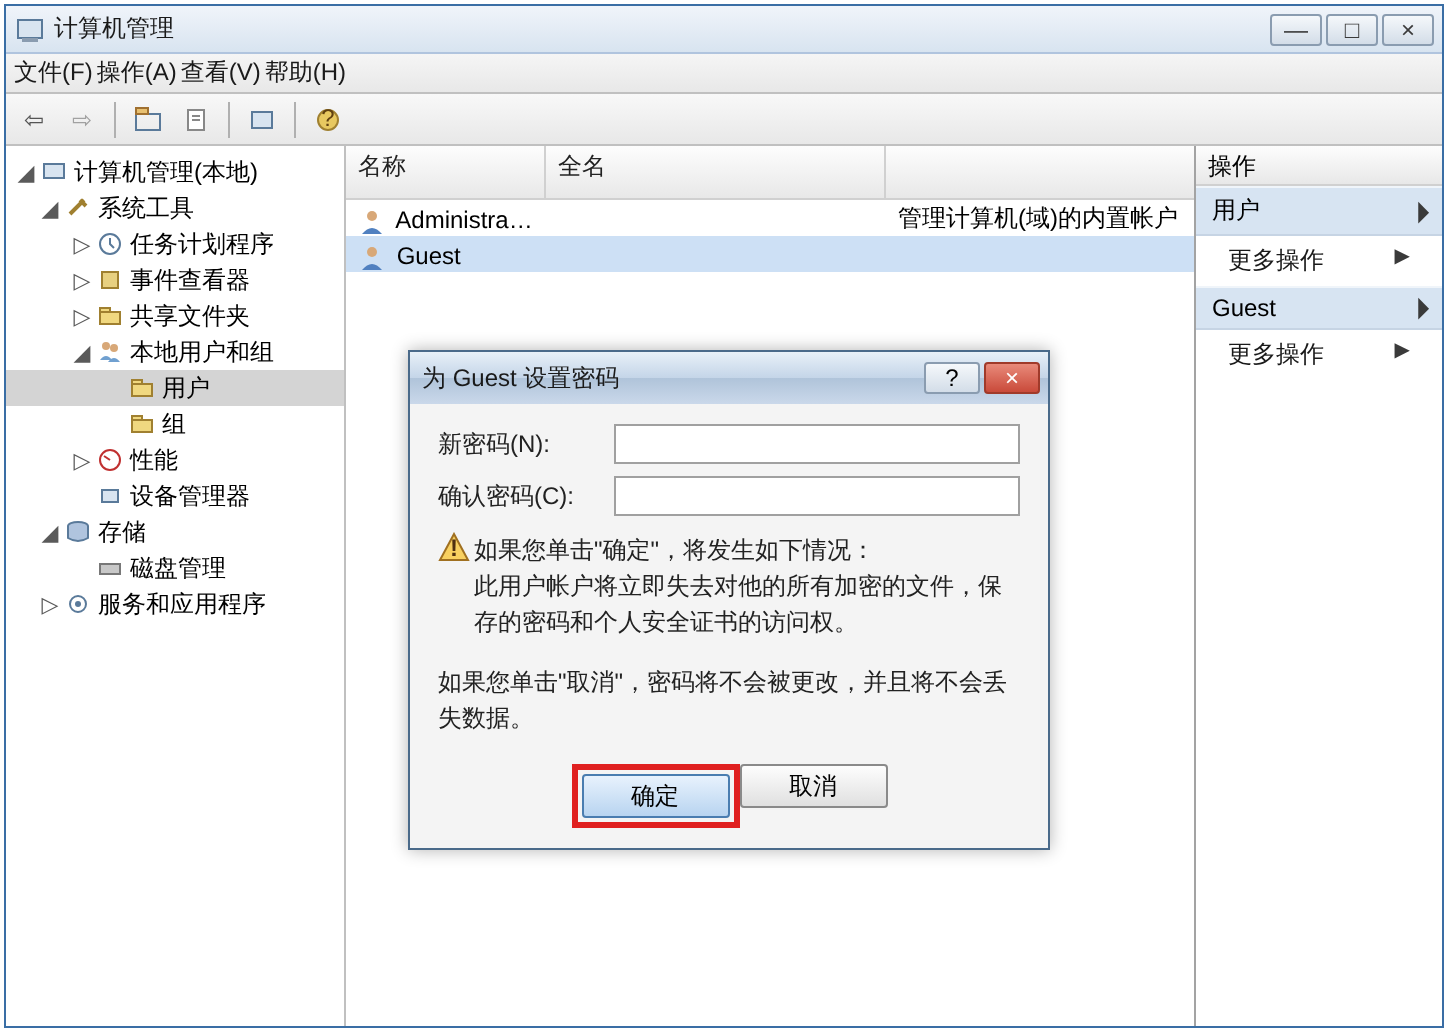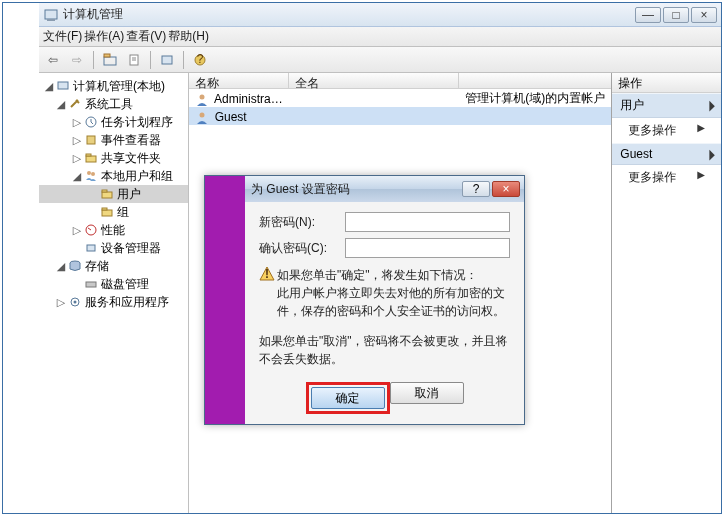--- a/index.html
+++ b/index.html
@@ -1,18 +1,18 @@
 <!DOCTYPE html>
 <html><head>
 <meta charset="utf-8">
 <style>
 * { box-sizing: border-box; margin: 0; padding: 0; font-family: "Microsoft YaHei", "SimSun", Tahoma, sans-serif; font-size: 12px; }
 body { background: #fff; width: 725px; height: 517px; overflow: hidden; position: relative; }
 
-.window { width: 720px; height: 512px; border: 1px solid #3a6ea5; background: #fff; display: flex; flex-direction: column; margin: 2px; padding-left: 36px; }
+.window { width: 720px; height: 512px; border: 1px solid #3a6ea5; background: #fff; display: flex; flex-direction: column; margin: 2px; }
 
 .titlebar { height: 24px; background: linear-gradient(to bottom, #f0f4fa 0%, #d8e4f0 100%); display: flex; align-items: center; padding: 0 4px; border-bottom: 1px solid #b0c4de; }
 .titlebar .icon { width: 16px; height: 16px; margin-right: 4px; }
 .titlebar .title { flex: 1; color: #1a1a1a; }
 .titlebar .winbtns { display: flex; gap: 2px; }
 .winbtn { width: 26px; height: 16px; border: 1px solid #8a9cb0; background: linear-gradient(to bottom,#f5f8fb,#d3dde8); border-radius: 2px; display: flex; align-items: center; justify-content: center; font-size: 10px; color: #3a3a3a; cursor: default; }
 
 .menubar { height: 20px; background: linear-gradient(to bottom,#f5f5f5,#e8e8e8); border-bottom: 1px solid #c0c0c0; display: flex; align-items: center; padding: 0 4px; gap: 2px; }
 .menubar span { color: #1a1a1a; }
 
@@ -26,39 +26,39 @@
 .tree-node { display: flex; align-items: center; height: 18px; padding-left: 4px; white-space: nowrap; }
 .tree-node .tw { width: 12px; text-align: center; color: #5a5a5a; font-size: 11px; }
 .tree-node .ic { width: 16px; height: 14px; margin-right: 2px; display: inline-flex; align-items: center; justify-content: center; }
 .tree-node.selected { background: #d4d4d4; }
 .tree-node.l1 { padding-left: 4px; }
 .tree-node.l2 { padding-left: 16px; }
 .tree-node.l3 { padding-left: 32px; }
 .tree-node.l4 { padding-left: 48px; }
 
 .list { flex: 1; background: #fff; display: flex; flex-direction: column; }
-.list-header { height: 16px; background: linear-gradient(to bottom,#fdfdfd,#e8e8e8); border-bottom: 1px solid #d0d0d0; display: flex; }
+.list-header { height: 27px; background: linear-gradient(to bottom,#fdfdfd,#e8e8e8); border-bottom: 1px solid #d0d0d0; display: flex; }
 .list-header .col { border-right: 1px solid #d0d0d0; padding: 2px 6px; color: #222; }
 .col-name { width: 100px; }
 .col-full { width: 170px; }
 .col-desc { flex: 1; }
 .list-body { flex: 1; }
 .list-row { height: 18px; display: flex; align-items: flex-end; }
 .list-row.selected { background: #cde0f5; }
 .list-row .cell { padding: 0 6px; white-space: nowrap; overflow: hidden; text-overflow: ellipsis; }
 .person-icon { width: 14px; height: 14px; margin-right: 2px; display: inline-block; vertical-align: middle; }
 
 .actions { width: 124px; border-left: 1px solid #a3a3a3; background: #fff; display: flex; flex-direction: column; }
 .actions-title { height: 20px; background: linear-gradient(to bottom,#fdfdfd,#e8e8e8); border-bottom: 1px solid #d0d0d0; padding: 2px 6px; }
 .actions-section { background: #d7e4f2; padding: 3px 8px; display: flex; align-items: center; justify-content: space-between; border-bottom: 1px solid #c6d4e4; border-top: 1px solid #f0f5fa; }
 .actions-item { padding: 4px 16px; color: #1a1a1a; }
 .arrow { font-size: 10px; color: #3a3a3a; }
 
 
-.dialog { position: absolute; left: 204px; top: 175px; width: 321px; background: #a21caf; border: 1px solid #4a6a8a; box-shadow: 0 0 8px rgba(0,0,0,0.3); padding-left: 40px; }
+.dialog { position: absolute; left: 204px; top: 175px; width: 321px; background: #86efac; border: 1px solid #4a6a8a; box-shadow: 0 0 8px rgba(0,0,0,0.3); }
 .dialog-titlebar { height: 26px; background: linear-gradient(to bottom,#e8f0f8 0%, #c4d5e8 50%, #b0c4da 51%, #cad8ea 100%); display: flex; align-items: center; padding: 0 4px; }
 .dialog-titlebar .dtitle { flex: 1; color: #1a1a1a; padding-left: 2px; }
 .dialog-titlebar .dbtns { display: flex; gap: 2px; }
 .dbtn { width: 28px; height: 16px; border: 1px solid #8a9cb0; background: linear-gradient(to bottom,#f5f8fb,#d3dde8); border-radius: 2px; display: flex; align-items: center; justify-content: center; font-size: 11px; cursor: default; }
 .dbtn.close { background: linear-gradient(to bottom,#e98a7a,#c94a3a); color: #fff; border-color: #a03a2a; }
 .dialog-body { padding: 10px 14px; background: #f4f4f4; }
 .field-row { display: flex; align-items: center; margin-bottom: 6px; }
 .field-label { width: 88px; color: #222; }
 .field-input { flex: 1; height: 20px; border: 1px solid #a0a0a0; background: #fff; padding: 0 4px; }
 .info-row { display: flex; margin-top: 8px; }

